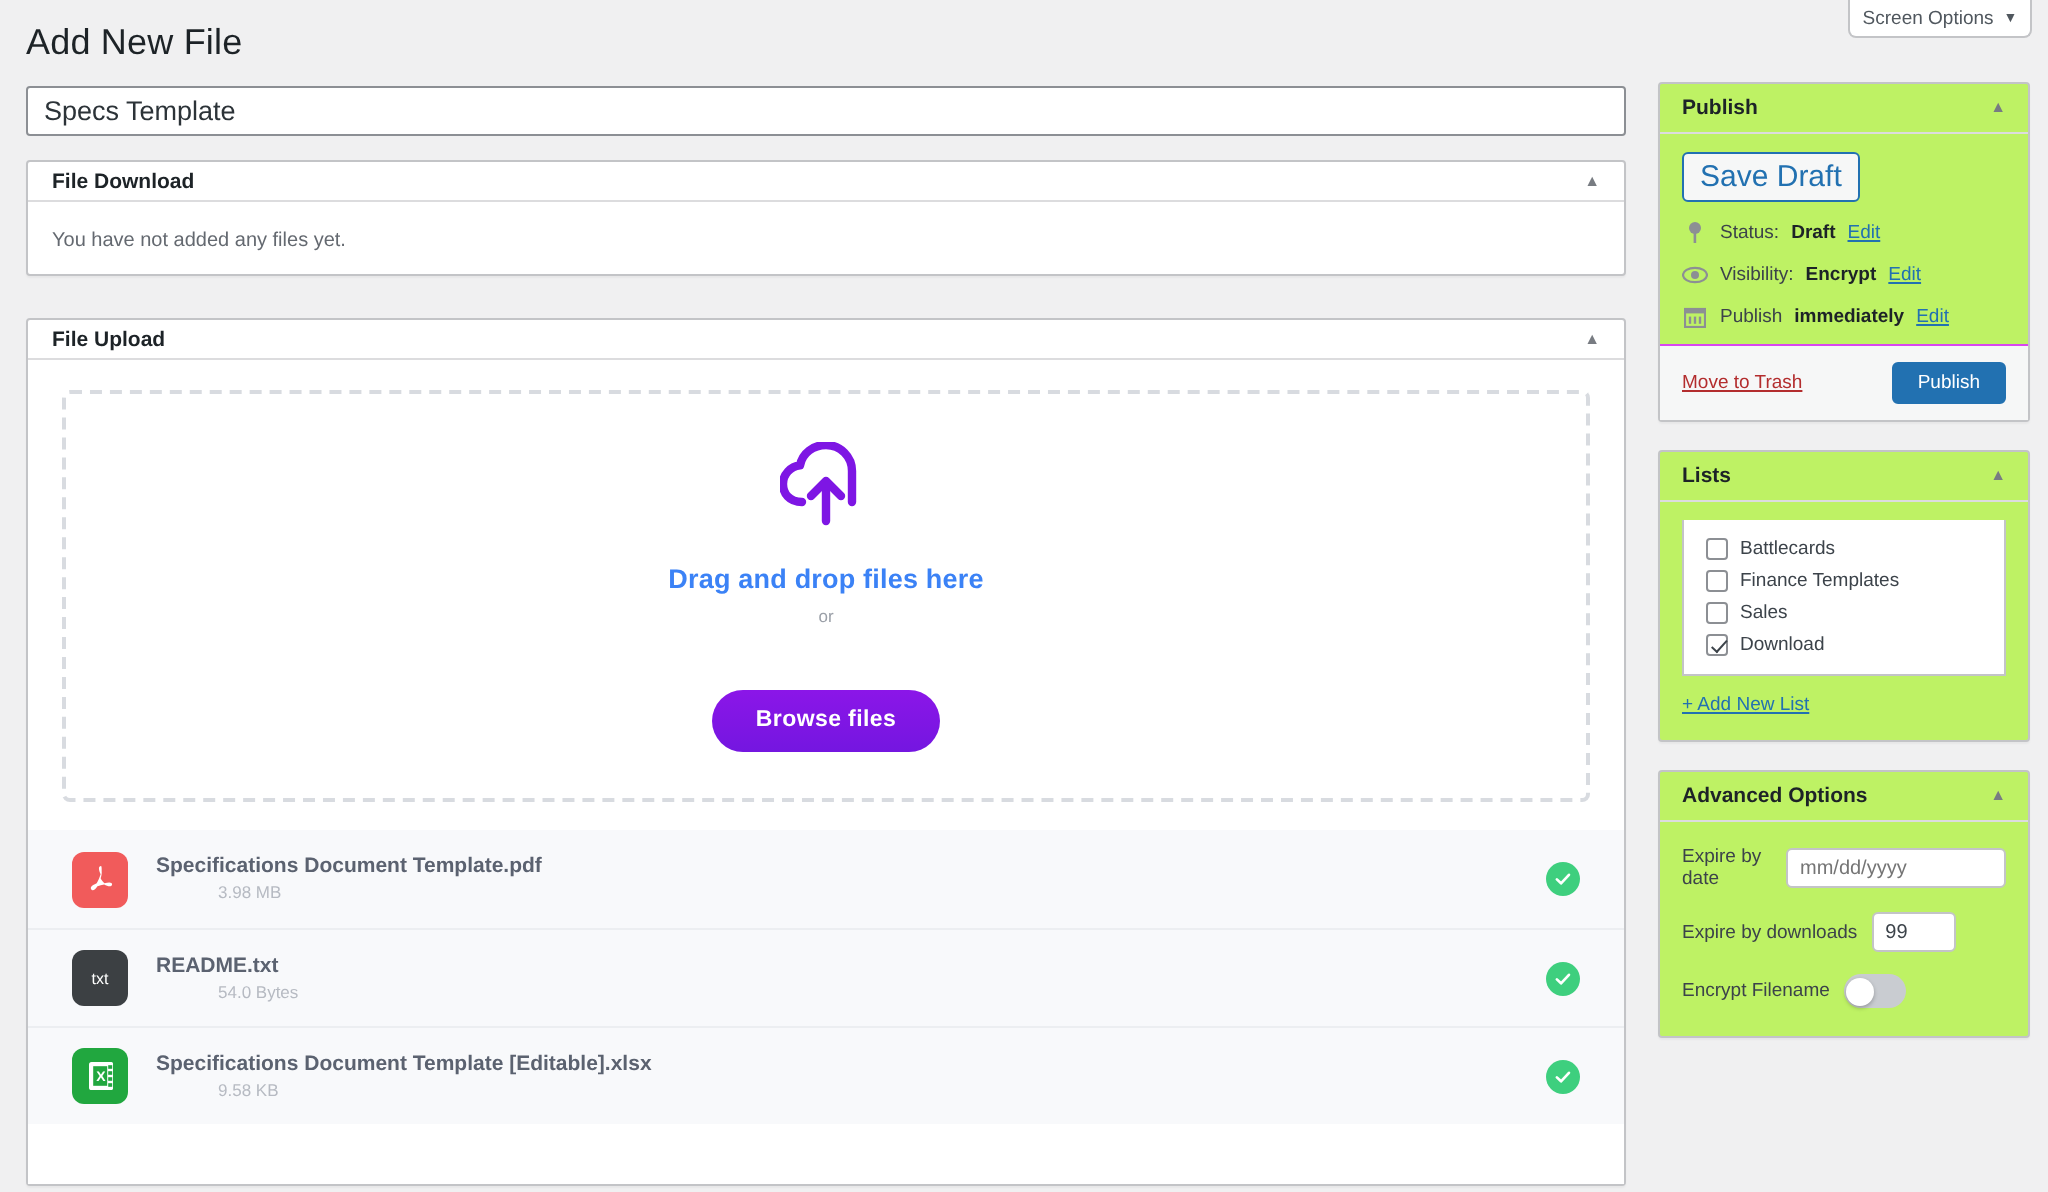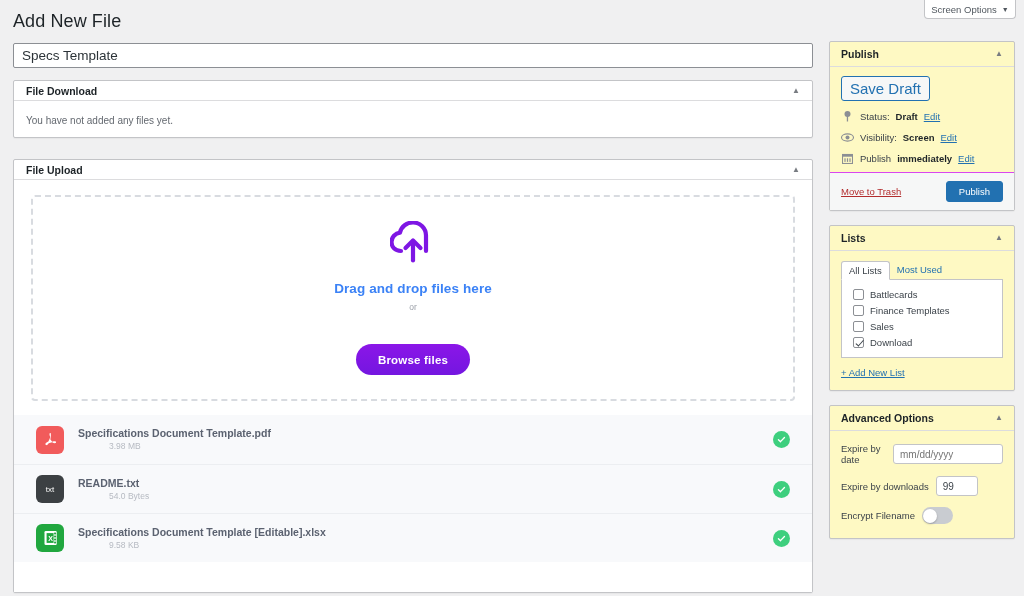--- a/index.html
+++ b/index.html
@@ -138,21 +138,21 @@
     width: 17px; height: 17px; border-radius: 50%;
     background: #3ecf7e;
     display: flex; align-items: center; justify-content: center;
     flex: 0 0 17px;
   }
   .file-list-tail { height: 30px; background: #fff; }
 
   
   .sidebar { position: absolute; top: 41px; left: 829px; width: 186px; }
   .side-box {
-    background: #fef9c3; border: 1px solid #c3c4c7; border-radius: 2px;
+    background: #bef264; border: 1px solid #c3c4c7; border-radius: 2px;
     box-shadow: 0 1px 1px rgba(0,0,0,0.04);
     margin-bottom: 14px;
   }
   .side-head {
     display: flex; align-items: center; justify-content: space-between;
     padding: 0 11px; height: 25px;
     border-bottom: 1px solid #dcdcde;
   }
   .side-head-title { font-size: 10.5px; font-weight: bold; color: #1d2327; }
 
@@ -380,21 +380,21 @@
         </div>
 
         <div class="pub-line">
           <span class="gi">
             <svg width="13" height="9" viewBox="0 0 13 9">
                 <ellipse cx="6.5" cy="4.5" rx="6" ry="3.6" fill="none" stroke="#8c8f94" stroke-width="1.1"></ellipse>
                 <circle cx="6.5" cy="4.5" r="2" fill="#8c8f94"></circle>
               </svg>
           </span>
           <span>Visibility:</span>
-          <b>Screen</b>
+          <b>Encrypt</b>
           <a>Edit</a>
         </div>
 
         <div class="pub-line">
           <span class="gi">
             <svg width="11" height="11" viewBox="0 0 11 11">
                 <rect x="0.5" y="1.5" width="10" height="9" fill="none" stroke="#8c8f94" stroke-width="1.1"></rect>
                 <rect x="0.5" y="1.5" width="10" height="2.2" fill="#8c8f94"></rect>
                 <rect x="2.4" y="5.3" width="1.2" height="3.6" fill="#8c8f94"></rect>
                 <rect x="4.9" y="5.3" width="1.2" height="3.6" fill="#8c8f94"></rect>
@@ -411,24 +411,20 @@
         <button class="publish-btn">Publish</button>
       </div>
     </div>
 
     <div class="side-box">
       <div class="side-head">
         <span class="side-head-title">Lists</span>
         <span class="toggle-arrow">▲</span>
       </div>
       <div class="lists-body">
-        <div class="tabs" id="lists-tabs">
-            <div class="tab active">All Lists</div>
-            <div class="tab">Most Used</div>
-          </div>
         <div class="list-panel" id="lists-items">
             <div class="chk-row">
               <span class="chk"></span>
               <span class="chk-label">Battlecards</span>
             </div>
             <div class="chk-row">
               <span class="chk"></span>
               <span class="chk-label">Finance Templates</span>
             </div>
             <div class="chk-row">

